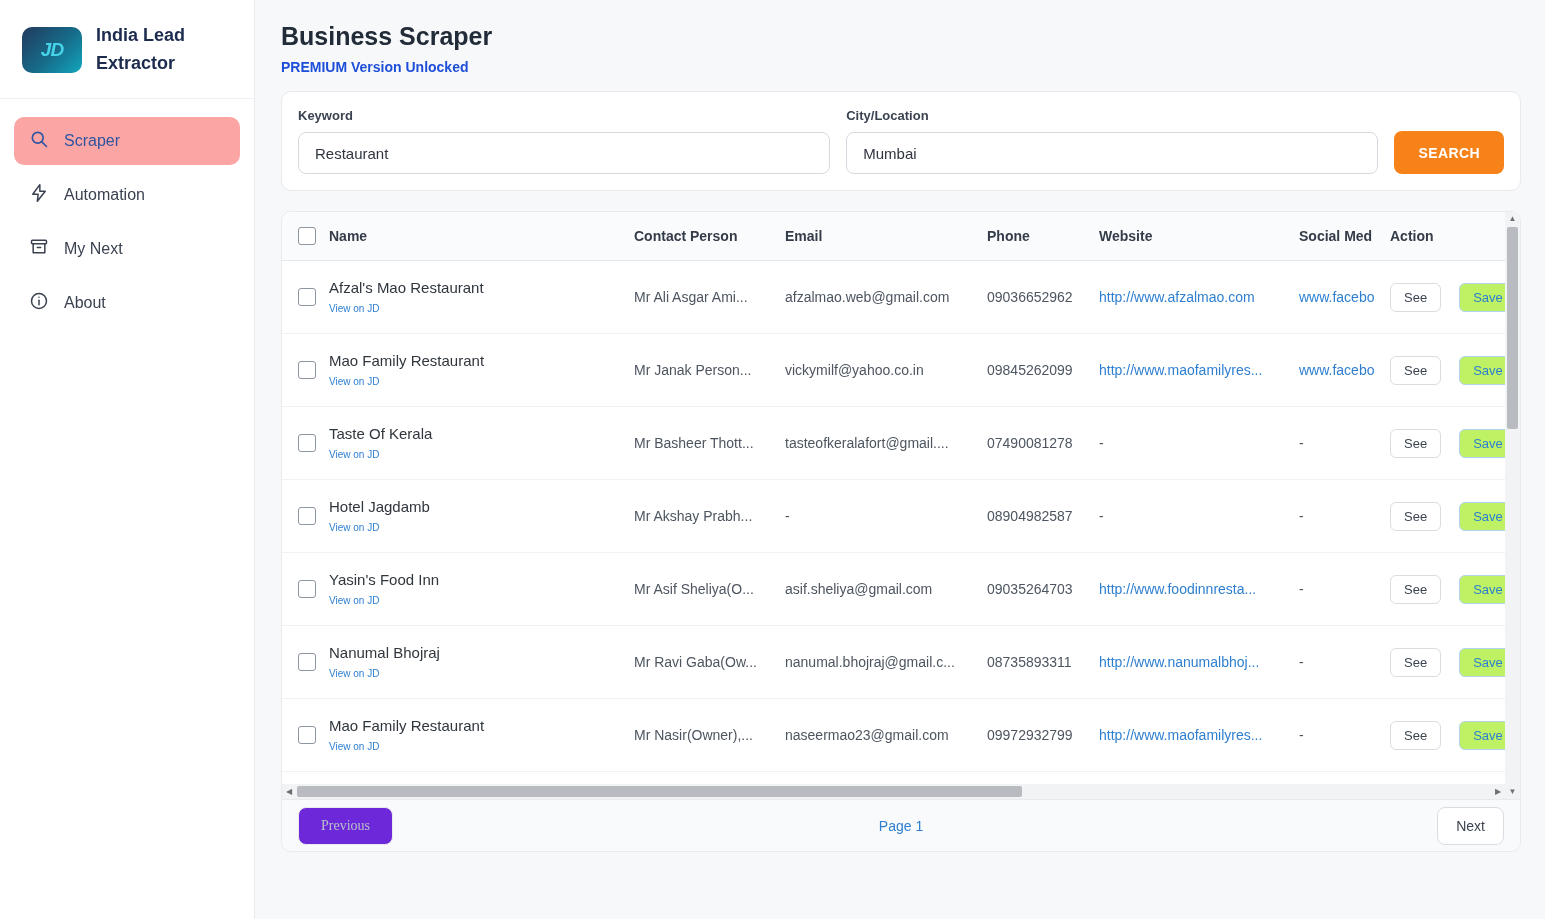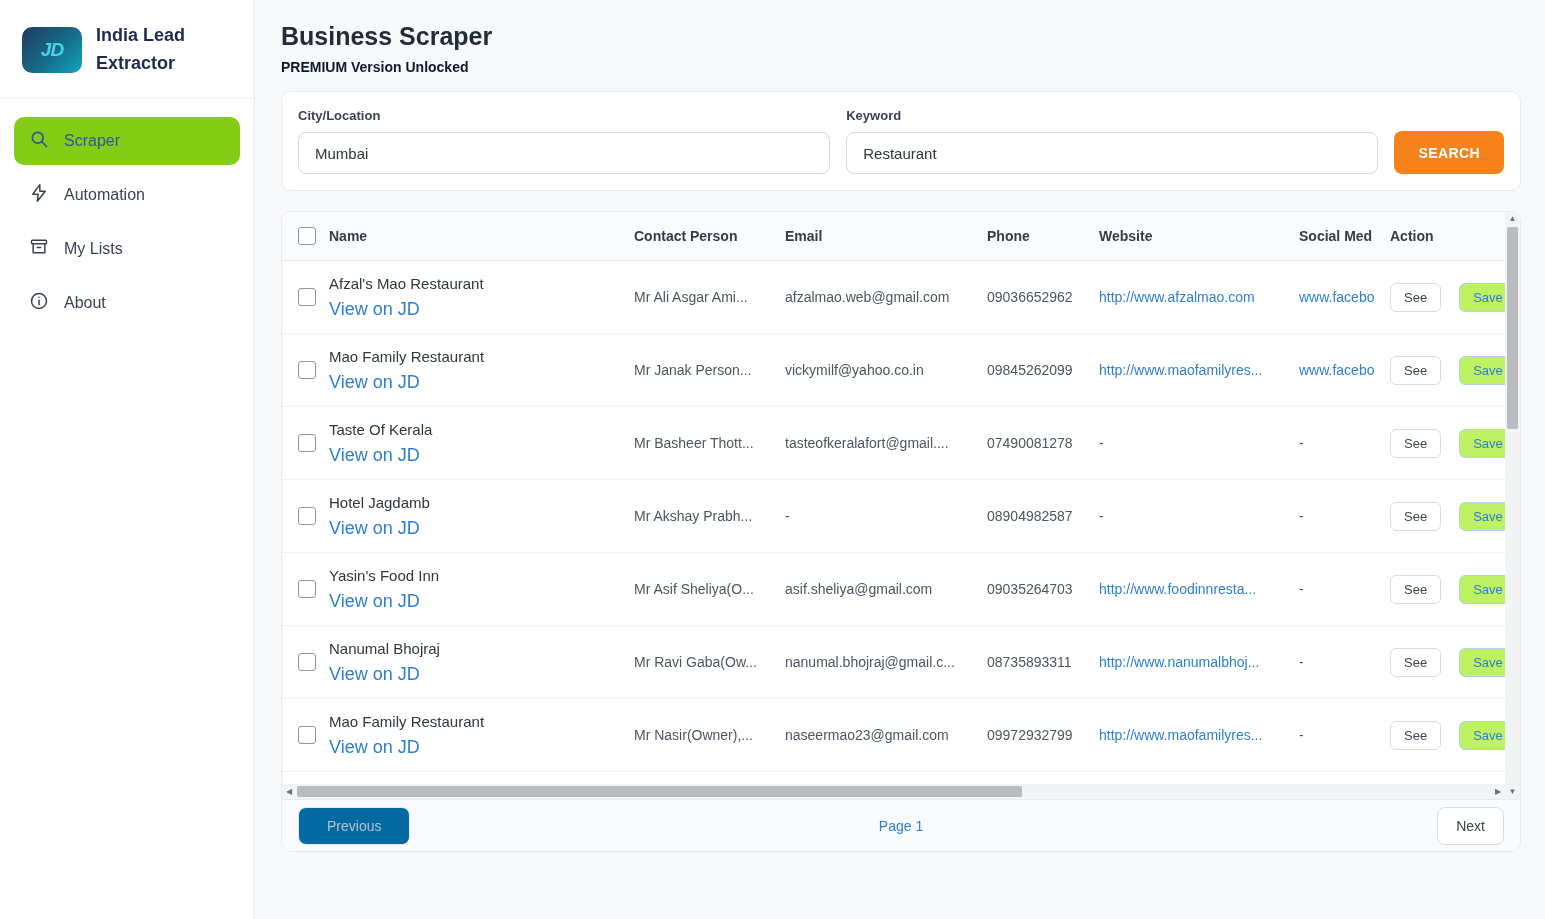--- a/index.html
+++ b/index.html
@@ -13,28 +13,28 @@
   .brand { display:flex; align-items:center; gap:14px; padding:22px 16px 20px 22px; border-bottom:1px solid #eef0f3; }
   .logo { width:60px; height:46px; border-radius:10px; flex:0 0 auto;
           background:linear-gradient(135deg,#223a5e 0%, #166c8a 55%, #12a7bd 100%);
           color:#47d3e7; font-weight:bold; font-style:italic; font-size:19px;
           display:flex; align-items:center; justify-content:center; letter-spacing:-1px; }
   .brand-title { font-size:18px; font-weight:bold; color:#1c2b4e; line-height:1.55; }
   .nav { padding:18px 14px; display:flex; flex-direction:column; gap:6px; }
   .nav-item { display:flex; align-items:center; gap:15px; padding:12px 15px; border-radius:10px;
               font-size:16px; color:#3a4150; cursor:pointer; }
   .nav-item svg { width:20px; height:20px; flex:0 0 auto; }
-  .nav-item.active { background:#84cc16; color:#2f54a0; }
+  .nav-item.active { background:#fca5a5; color:#2f54a0; }
   .sidebar-footer { margin-top:auto; border-top:1px solid #eef0f3; padding:15px; text-align:center;
                     color:#9ca3af; font-size:13px; }
 
   
   .main { flex:1; padding:22px 24px 0 26px; position:relative; overflow:hidden; }
   .page-title { font-size:25px; font-weight:bold; color:#222b38; }
-  .page-subtitle { font-size:14px; color:#0f172a; font-weight:bold; margin-top:8px; }
+  .page-subtitle { font-size:14px; color:#1d4ed8; font-weight:bold; margin-top:8px; }
 
   
   .search-card { margin-top:16px; background:#fff; border:1px solid #e8eaee; border-radius:10px;
                  padding:16px; display:flex; gap:16px; align-items:flex-end; }
   .field { flex:1; }
   .field-label { font-size:13px; font-weight:bold; color:#3b4350; margin-bottom:9px; }
   .field input { width:100%; height:42px; border:1px solid #d6dae0; border-radius:8px;
                  padding:0 16px; font-size:15px; color:#2f3540; outline:none;
                  font-family:"Liberation Sans", sans-serif; background:#fff; }
   .search-btn { background:#f78219; color:#fff; font-weight:bold; font-size:14px; letter-spacing:.4px;
@@ -44,21 +44,21 @@
   .table-card { margin-top:20px; background:#fff; border:1px solid #e8eaee; border-radius:10px; position:relative; }
   .tgrid { margin-right:15px; }
   .trow { display:grid; grid-template-columns:47px 305px 151px 202px 112px 200px 91px 1fr; align-items:center; }
   .thead { height:49px; background:#fafbfc; border-bottom:1px solid #e4e7eb; border-radius:10px 0 0 0; }
   .th { font-size:14px; font-weight:bold; color:#343c49; padding-right:10px; white-space:nowrap; overflow:hidden; }
   .cb-cell { padding-left:16px; }
   .cb { display:inline-block; width:18px; height:18px; border:1.5px solid #8d95a3; border-radius:3px;
         background:#fff; cursor:pointer; vertical-align:middle; }
   .tbody-row { height:73px; border-bottom:1px solid #f1f2f4; }
   .name-main { font-size:15px; color:#30363d; }
-  .view-link { font-size:18px; color:#2e7fd0; margin-top:7px; cursor:pointer; display:inline-block; }
+  .view-link { font-size:10px; color:#2e7fd0; margin-top:7px; cursor:pointer; display:inline-block; }
   .cell-muted { font-size:14px; color:#4d5560; padding-right:12px; white-space:nowrap; overflow:hidden; }
   .cell-link { font-size:14px; color:#2e7fd0; padding-right:10px; white-space:nowrap; overflow:hidden; cursor:pointer; }
   .cell-actions { display:flex; gap:18px; align-items:center; }
   .btn-see { padding:6px 13px; font-size:13px; color:#3c4450; background:#fff; border:1px solid #d9dde2;
              border-radius:6px; cursor:pointer; font-family:"Liberation Sans", sans-serif; }
   .btn-save { padding:6px 13px; font-size:13px; color:#2e7fd0; background:#bef264; border:1px solid #b3d3f2;
               border-radius:6px; cursor:pointer; font-family:"Liberation Sans", sans-serif; }
 
   
   .vscroll { position:absolute; top:0; right:0; width:15px; height:587px; background:#f2f3f4;
@@ -66,22 +66,22 @@
   .vscroll .arrow { font-size:8px; color:#6b7076; line-height:14px; height:14px; }
   .vthumb { width:11px; height:202px; background:#b8bcc0; border-radius:2px; margin-top:1px; }
   .hscroll-wrap { height:15px; margin-top:12px; margin-right:15px; background:#f2f3f4; display:flex; align-items:center; }
   .hscroll-wrap .arrow { font-size:8px; color:#6b7076; width:14px; text-align:center; flex:0 0 auto; }
   .hthumb { height:11px; width:725px; background:#b8bcc0; border-radius:2px; margin-left:1px; }
   .hspacer { flex:1; }
 
   
   .pagination { height:52px; background:#f9fafb; border-top:1px solid #e8eaee; border-radius:0 0 10px 10px;
                 display:flex; align-items:center; padding:0 16px; position:relative; }
-  .btn-prev { color:#b9c0cb; border:1px solid #e8eaee; background:#0369a1; border-radius:8px;
-              padding:10px 28px; font-size:14px; cursor:default; font-family:Liberation Sans, sans-serif; }
+  .btn-prev { color:#b9c0cb; border:1px solid #e8eaee; background:#6d28d9; border-radius:8px;
+              padding:10px 22px; font-size:14px; cursor:default; font-family:Liberation Serif, serif; }
   .page-indicator { position:absolute; left:50%; transform:translateX(-50%); color:#2e7fd0; font-size:14px; }
   .btn-next { margin-left:auto; color:#3c4450; border:1px solid #d9dde2; background:#fff; border-radius:8px;
               padding:10px 18px; font-size:14px; cursor:pointer; font-family:"Liberation Sans", sans-serif; }
 </style>
 </head>
 <body>
 
 <div class="app">
 
   <aside class="sidebar">
@@ -112,21 +112,21 @@
         <span>Automation</span>
       </div>
       <div class="nav-item">
         <span>
           <svg viewBox="0 0 24 24" width="20" height="20" fill="none" stroke="currentColor" stroke-width="1.8" stroke-linejoin="round">
             <rect x="3" y="4" width="18" height="4" rx="1"></rect>
             <path d="M5 8 L5 19 L19 19 L19 8"></path>
             <line x1="10" y1="12.5" x2="14" y2="12.5" stroke-linecap="round"></line>
           </svg>
         </span>
-        <span>My Lists</span>
+        <span>My Next</span>
       </div>
       <div class="nav-item">
         <span>
           <svg viewBox="0 0 24 24" width="20" height="20" fill="none" stroke="currentColor" stroke-width="1.8" stroke-linecap="round">
             <circle cx="12" cy="12" r="9"></circle>
             <line x1="12" y1="11" x2="12" y2="16.5"></line>
             <line x1="12" y1="7.5" x2="12" y2="7.6"></line>
           </svg>
         </span>
         <span>About</span>
@@ -135,26 +135,26 @@
 
   </aside>
 
   <main class="main">
 
     <h1 class="page-title">Business Scraper</h1>
     <div class="page-subtitle">PREMIUM Version Unlocked</div>
 
     <section class="search-card">
       <div class="field">
+        <div class="field-label">Keyword</div>
+        <input type="text" value="Restaurant" style="">
+      </div>
+      <div class="field">
         <div class="field-label">City/Location</div>
         <input type="text" value="Mumbai" style="">
-      </div>
-      <div class="field">
-        <div class="field-label">Keyword</div>
-        <input type="text" value="Restaurant" style="">
       </div>
       <button class="search-btn">SEARCH</button>
     </section>
 
     <section class="table-card">
 
       <div class="tgrid">
 
         <div class="trow thead">
           <div class="cb-cell"><span class="cb"></span></div>

